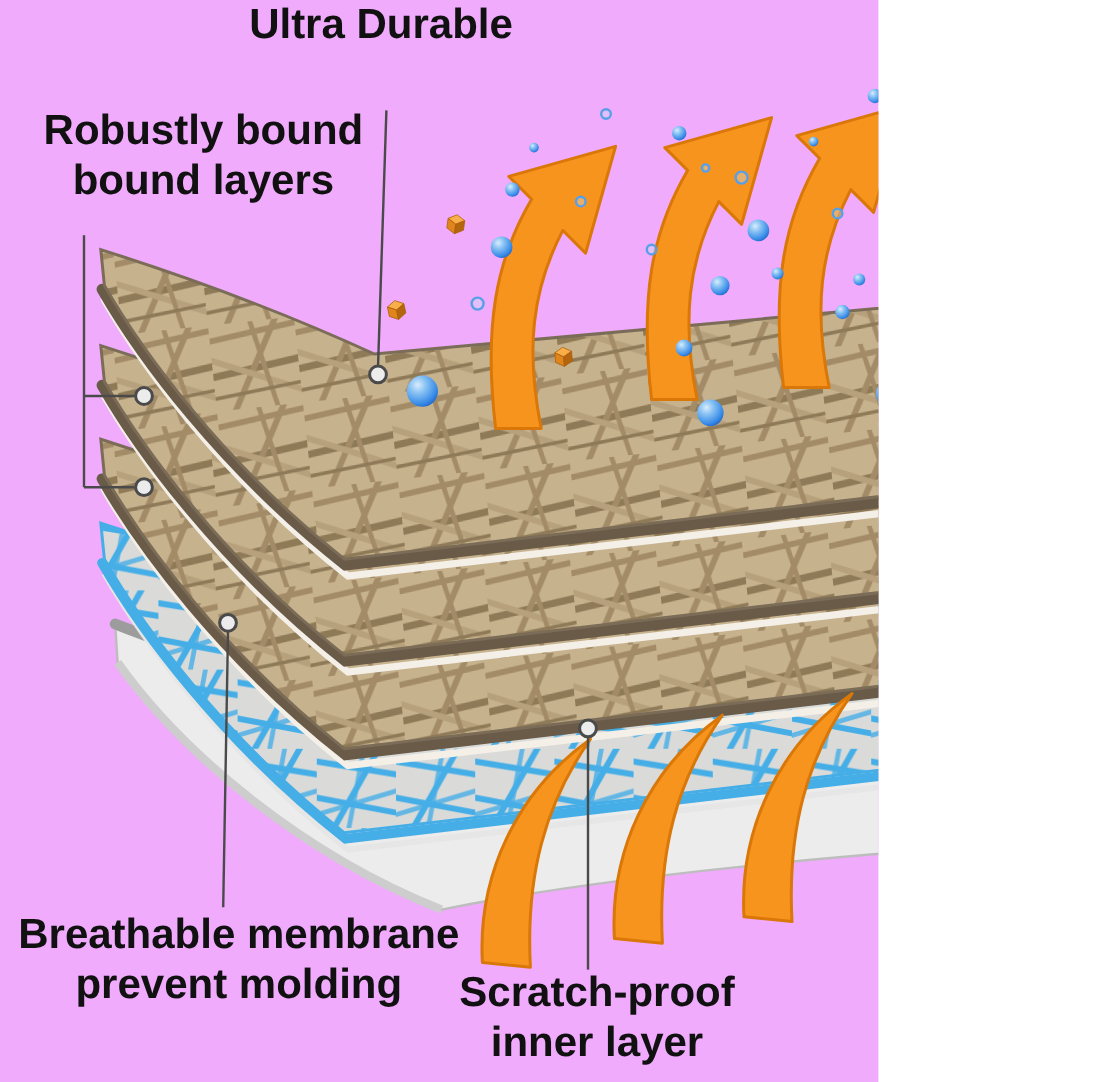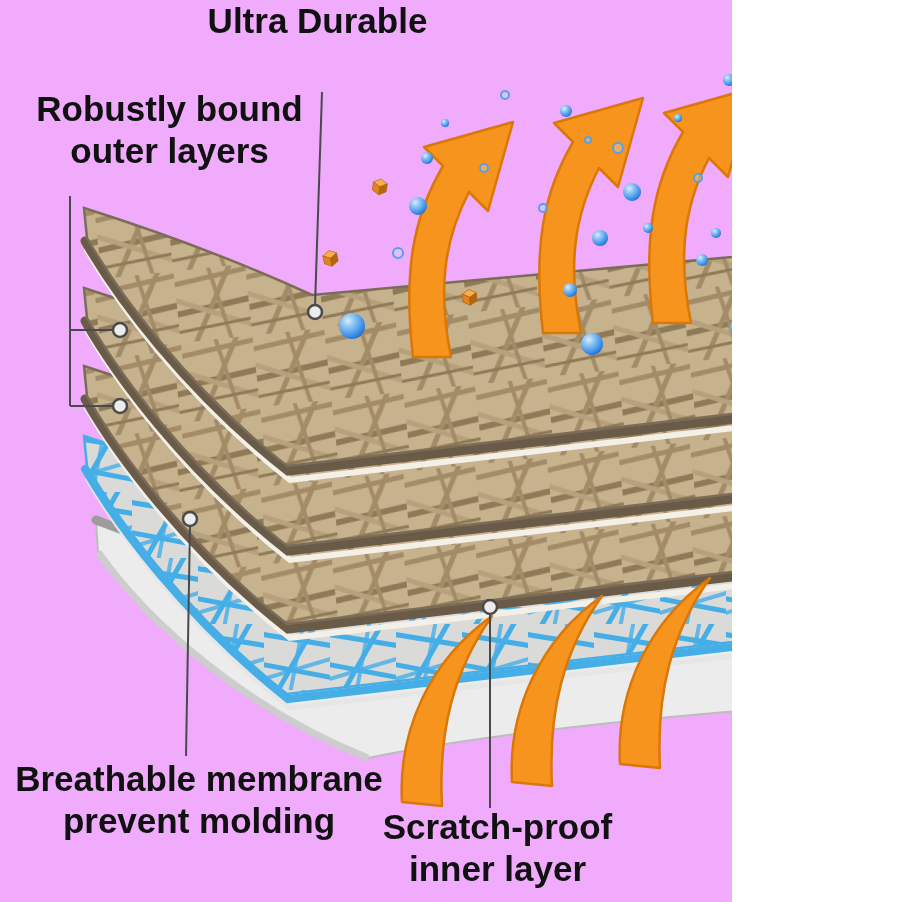--- a/index.html
+++ b/index.html
@@ -188,21 +188,21 @@
       <line class="lead" x1="490" y1="808" x2="490" y2="614"></line>
       <circle class="lead-dot" cx="490" cy="607" r="7"></circle>
     </g>
   </svg>
 
   <div class="label outer-label">
     <span class="lline">Ultra Durable</span>
   </div>
   <div class="label bound-label">
     <span class="lline">Robustly bound</span>
-    <span class="lline">outer layers</span>
+    <span class="lline">bound layers</span>
   </div>
   <div class="label membrane-label">
     <span class="lline">Breathable membrane</span>
     <span class="lline">prevent molding</span>
   </div>
   <div class="label inner-label">
     <span class="lline">Scratch-proof</span>
     <span class="lline">inner layer</span>
   </div>
 

